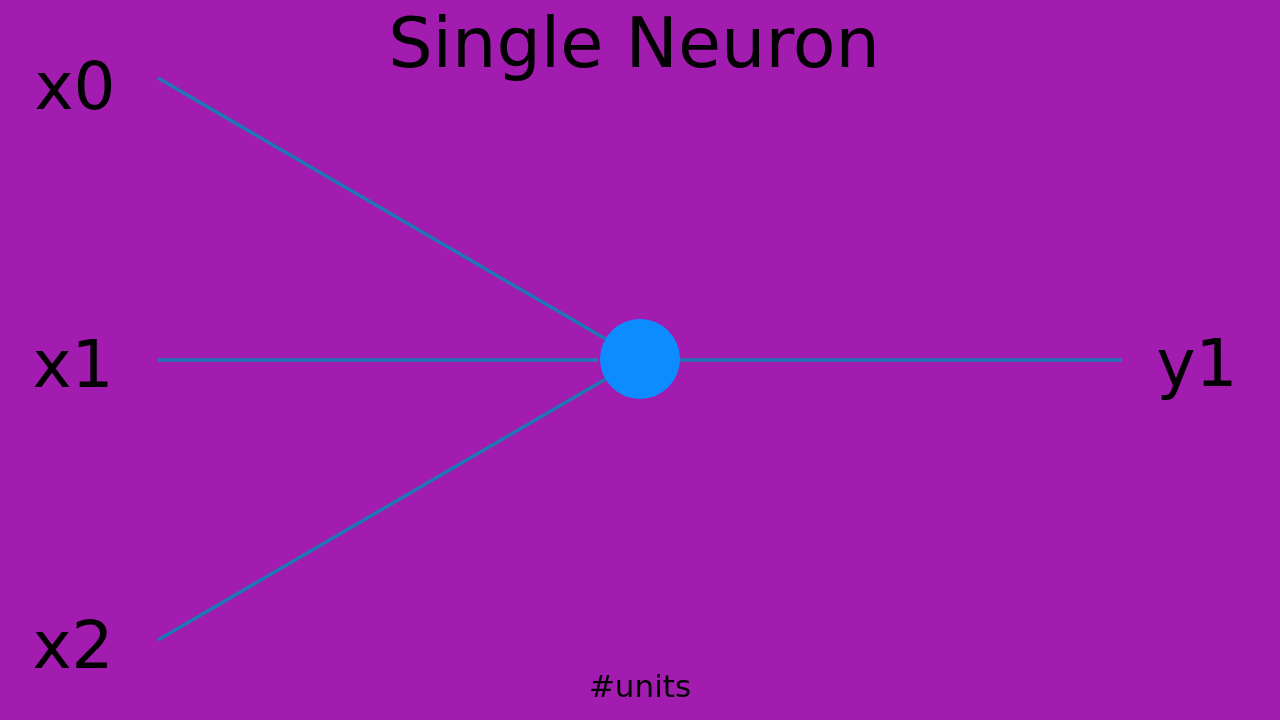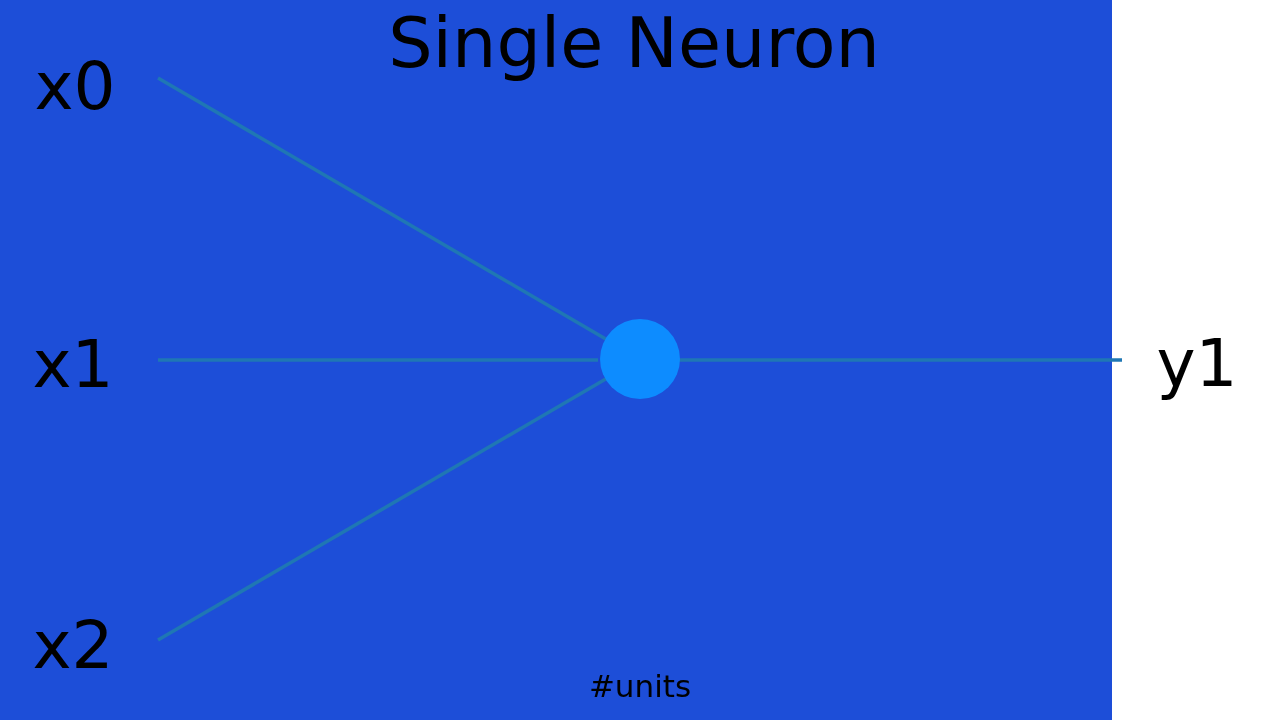--- a/index.html
+++ b/index.html
@@ -6,23 +6,23 @@
     margin: 0;
     padding: 0;
     width: 1280px;
     height: 720px;
     background: #ffffff;
     overflow: hidden;
     font-family: "DejaVu Sans", "Liberation Sans", sans-serif;
   }
   .figure {
     position: relative;
-    width: 1112px;
+    width: 1280px;
     height: 720px;
-    background: #1d4ed8;
+    background: #a21caf;
   }
   svg text {
     fill: #000000;
     font-family: "DejaVu Sans", "Liberation Sans", sans-serif;
   }
   .title-text {
     font-size: 70px;
   }
   .node-label {
     font-size: 66px;

